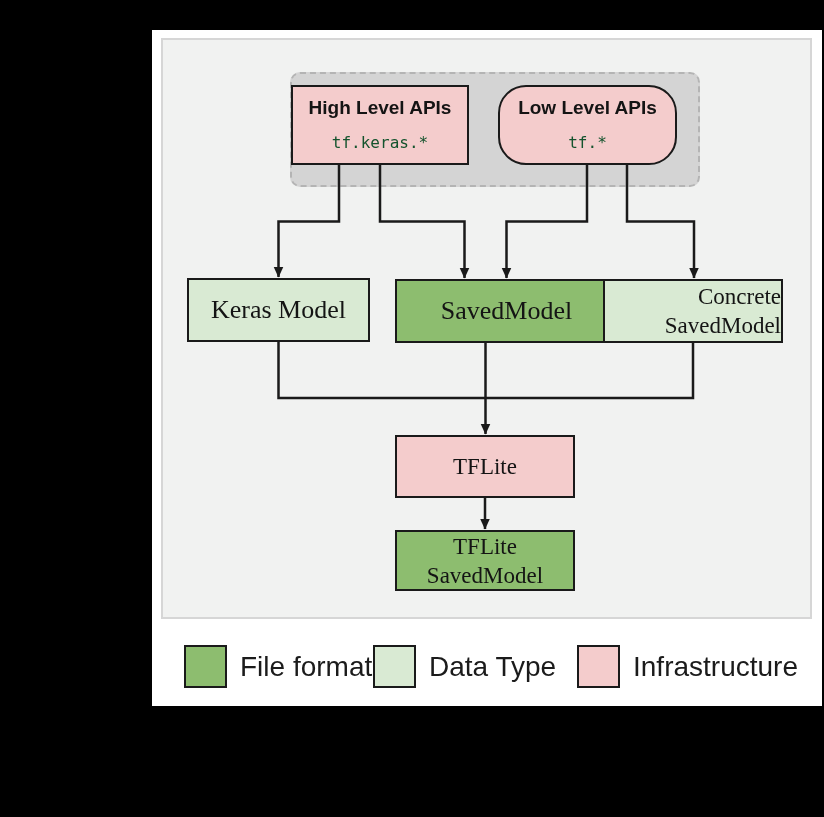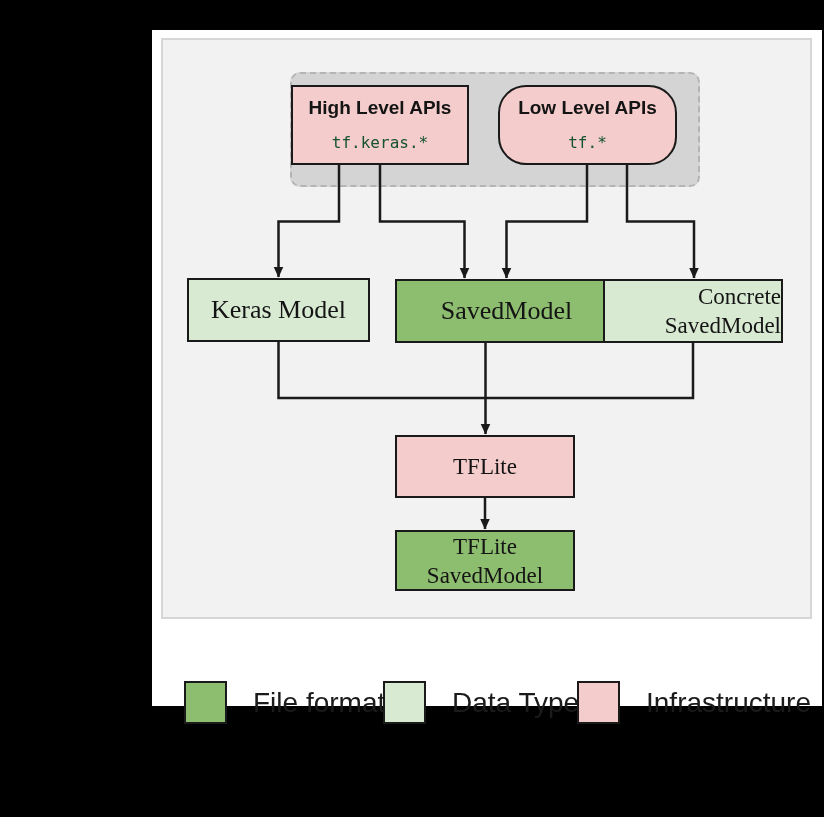--- a/index.html
+++ b/index.html
@@ -55,21 +55,21 @@
   .node-label-lg{font-size:26px;line-height:30px;}
   .node-label-sm{font-size:23px;line-height:29px;}
   #connector-lines{
     position:absolute;left:0;top:0;width:670px;height:676px;
     pointer-events:none;
   }
   .connector{stroke:var(--line-black);stroke-width:2.5;fill:none;}
   .arrowfill{fill:var(--line-black);stroke:none;}
   .legend-item{
     position:absolute;top:615px;height:43px;
-    display:flex;align-items:center;gap:26px;margin-top:36px;
+    display:flex;align-items:center;gap:13px;
   }
   .swatch{
     width:43px;height:43px;box-sizing:border-box;
     border:2px solid var(--line-black);flex:0 0 auto;
   }
   .swatch-file{background:var(--file-format-green);}
   .swatch-data{background:var(--data-type-green);}
   .swatch-infra{background:var(--infrastructure-pink);}
   .legend-label{
     font-size:28px;line-height:43px;color:#1b1b1b;white-space:nowrap;
@@ -131,21 +131,21 @@
       <div>SavedModel</div>
     </div>
 
   </div>
 
   <div>
     <div class="legend-item" style="left:32px;">
       <div class="swatch swatch-file"></div>
       <div class="legend-label">File format</div>
     </div>
-    <div class="legend-item" style="left:231px;">
+    <div class="legend-item" style="left:221px;">
       <div class="swatch swatch-data"></div>
       <div class="legend-label">Data Type</div>
     </div>
     <div class="legend-item" style="left:425px;justify-content:center;">
       <div class="swatch swatch-infra"></div>
       <div class="legend-label">Infrastructure</div>
     </div>
   </div>
 
 </div>

